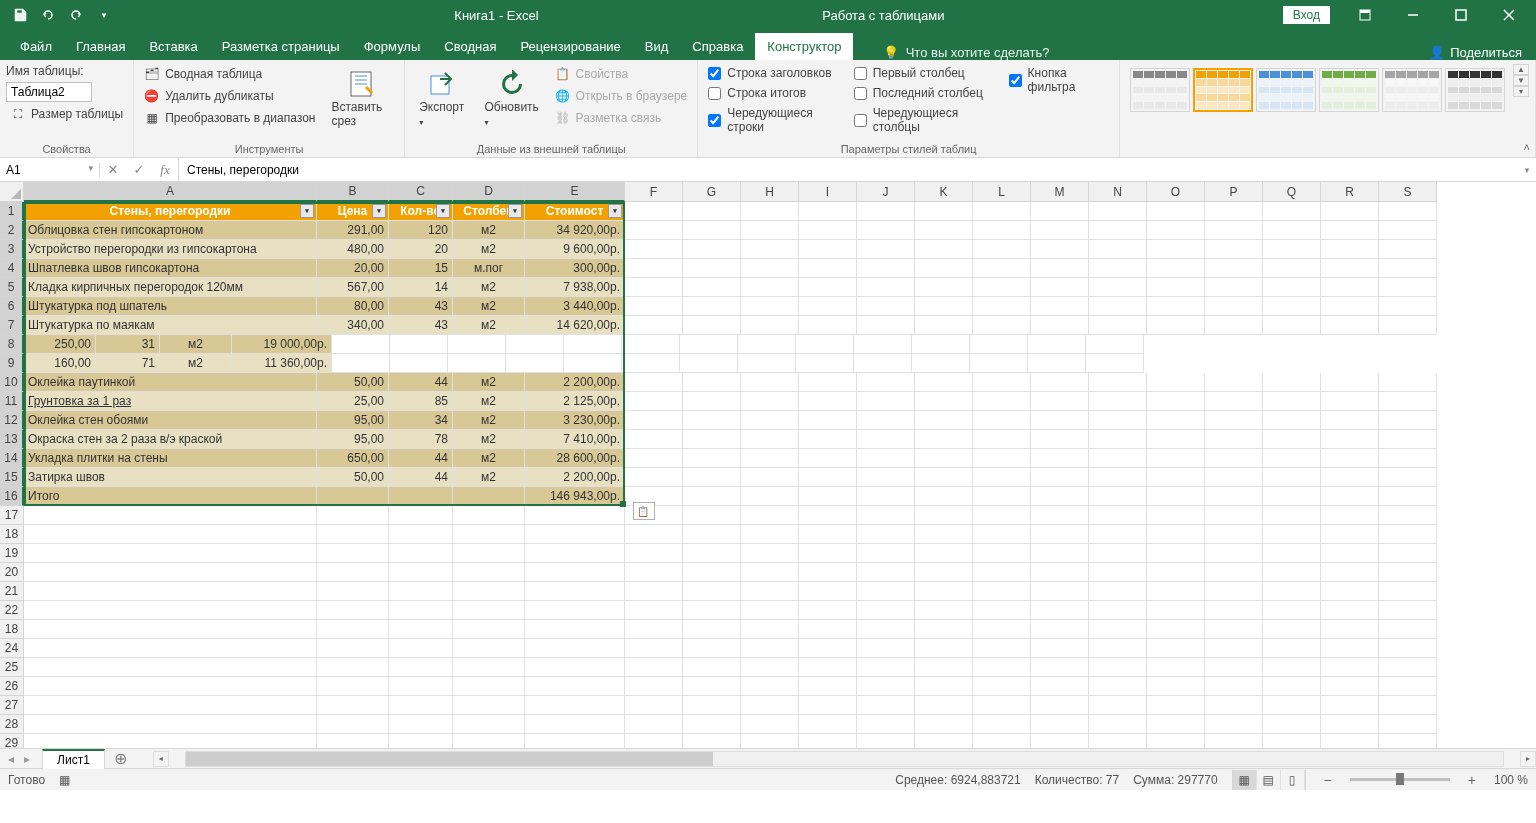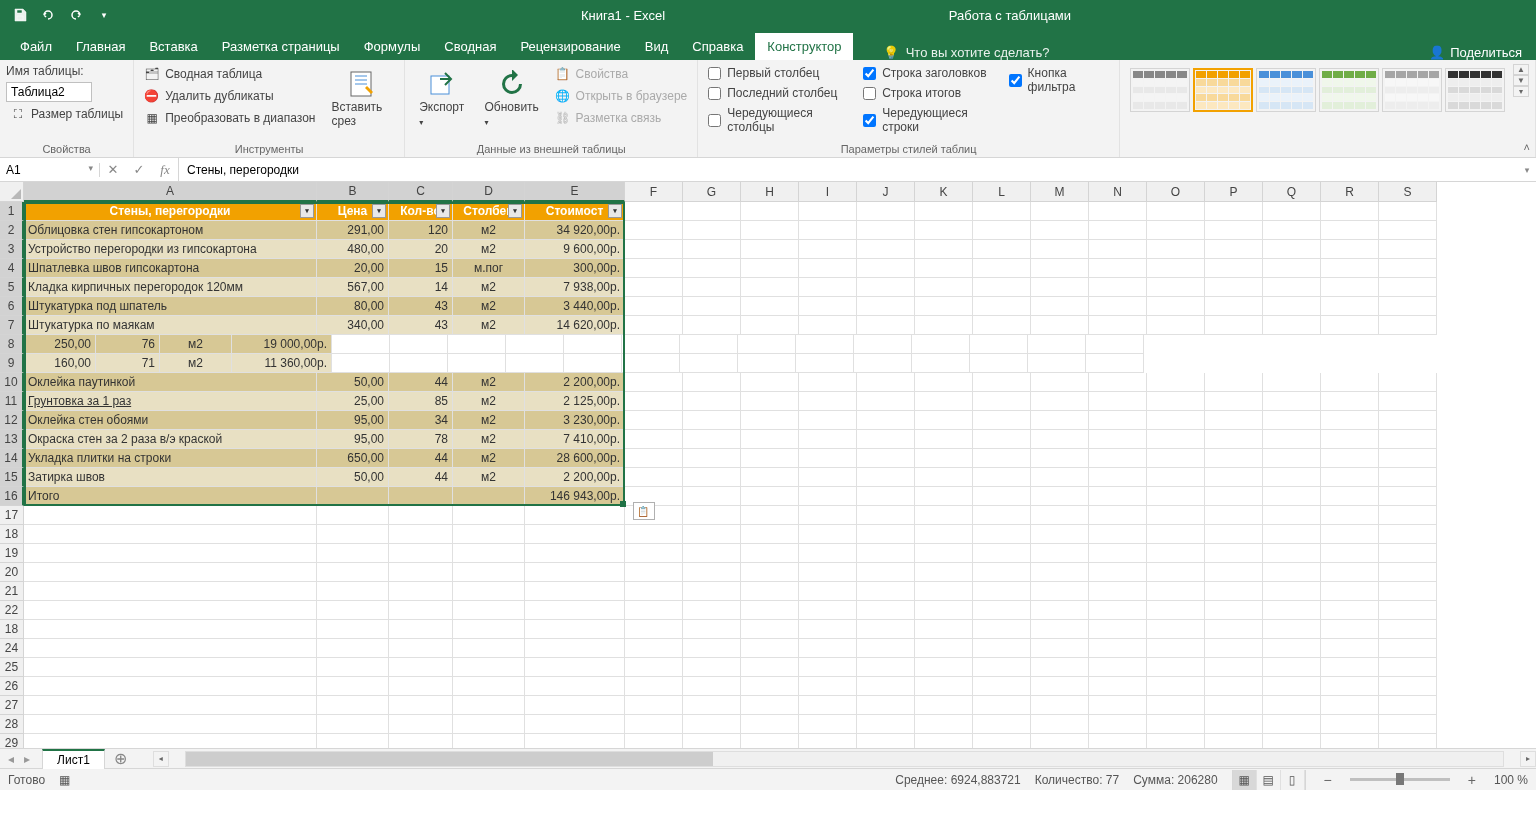--- a/index.html
+++ b/index.html
@@ -125,20 +125,45 @@
         <svg width="14" height="14" viewBox="0 0 14 14">
           <path fill="none" stroke="#fff" stroke-width="1.5" d="M11 7 A4 4 0 1 0 7 11 M11 7l-2-2 M11 7l-2 2"></path>
         </svg>
       </div>
     <div class="qat-btn" style="font-size:9px;">▾</div>
   </div>
   <div class="titlebar-center">
     <span>Книга1  -  Excel</span>
     <span class="extra">Работа с таблицами</span>
   </div>
+  <div class="titlebar-right">
+    <div class="login-btn">Вход</div>
+    <div class="win-btn">
+        <svg width="12" height="12" viewBox="0 0 12 12">
+          <rect x="1" y="1" width="10" height="10" fill="none" stroke="#fff"></rect>
+          <rect x="1" y="1" width="10" height="3" fill="#fff"></rect>
+        </svg>
+      </div>
+    <div class="win-btn">
+        <svg width="12" height="12">
+          <line x1="1" y1="6" x2="11" y2="6" stroke="#fff" stroke-width="1.5"></line>
+        </svg>
+      </div>
+    <div class="win-btn">
+        <svg width="12" height="12">
+          <rect x="1" y="1" width="10" height="10" fill="none" stroke="#fff" stroke-width="1.5"></rect>
+        </svg>
+      </div>
+    <div class="win-btn close">
+        <svg width="12" height="12">
+          <line x1="1" y1="1" x2="11" y2="11" stroke="#fff" stroke-width="1.5"></line>
+          <line x1="11" y1="1" x2="1" y2="11" stroke="#fff" stroke-width="1.5"></line>
+        </svg>
+      </div>
+  </div>
 </div>
 
 <div class="ribbon-tabs">
   <div class="ribbon-tab">Файл</div>
   <div class="ribbon-tab">Главная</div>
   <div class="ribbon-tab">Вставка</div>
   <div class="ribbon-tab">Разметка страницы</div>
   <div class="ribbon-tab">Формулы</div>
   <div class="ribbon-tab">Сводная</div>
   <div class="ribbon-tab">Рецензирование</div>
@@ -234,44 +259,44 @@
           </div>
       </div>
     </div>
     <div class="ribbon-group-label">Данные из внешней таблицы</div>
   </div>
 
   <div class="ribbon-group">
     <div class="ribbon-group-body">
       <div class="rb-vcol">
         <label class="chk">
+            <input type="checkbox" checked="" style="">
+            <span>Строка заголовков</span>
+          </label>
+        <label class="chk">
+            <input type="checkbox" style="">
+            <span>Строка итогов</span>
+          </label>
+        <label class="chk">
+            <input type="checkbox" checked="" style="">
+            <span>Чередующиеся строки</span>
+          </label>
+      </div>
+      <div class="rb-vcol">
+        <label class="chk">
             <input type="checkbox" style="">
             <span>Первый столбец</span>
           </label>
         <label class="chk">
             <input type="checkbox" style="">
             <span>Последний столбец</span>
           </label>
         <label class="chk">
             <input type="checkbox" style="">
             <span>Чередующиеся столбцы</span>
-          </label>
-      </div>
-      <div class="rb-vcol">
-        <label class="chk">
-            <input type="checkbox" checked="" style="">
-            <span>Строка заголовков</span>
-          </label>
-        <label class="chk">
-            <input type="checkbox" style="">
-            <span>Строка итогов</span>
-          </label>
-        <label class="chk">
-            <input type="checkbox" checked="" style="">
-            <span>Чередующиеся строки</span>
           </label>
       </div>
       <div class="rb-vcol">
         <label class="chk">
             <input type="checkbox" checked="" style="">
             <span>Кнопка фильтра</span>
           </label>
       </div>
     </div>
     <div class="ribbon-group-label">Параметры стилей таблиц</div>
@@ -736,21 +761,21 @@
         <div class="cell" style="width: 58px;"></div>
         <div class="cell" style="width: 58px;"></div>
         <div class="cell" style="width: 58px;"></div>
         <div class="cell" style="width: 58px;"></div>
         <div class="cell" style="width: 58px;"></div>
         <div class="cell" style="width: 58px;"></div>
         <div class="cell" style="width: 58px;"></div>
       </div>
       <div class="row">
         <div class="cell stripe-odd right" style="width: 72px;">250,00</div>
-        <div class="cell stripe-odd right" style="width: 64px;">76</div>
+        <div class="cell stripe-odd right" style="width: 64px;">31</div>
         <div class="cell stripe-odd center" style="width: 72px;">м2</div>
         <div class="cell stripe-odd right" style="width: 100px; text-align: center;">19 000,00р.</div>
         <div class="cell" style="width: 58px;"></div>
         <div class="cell" style="width: 58px;"></div>
         <div class="cell" style="width: 58px;"></div>
         <div class="cell" style="width: 58px;"></div>
         <div class="cell" style="width: 58px;"></div>
         <div class="cell" style="width: 58px;"></div>
         <div class="cell" style="width: 58px;"></div>
         <div class="cell" style="width: 58px;"></div>
@@ -859,21 +884,21 @@
         <div class="cell" style="width: 58px;"></div>
         <div class="cell" style="width: 58px;"></div>
         <div class="cell" style="width: 58px;"></div>
         <div class="cell" style="width: 58px;"></div>
         <div class="cell" style="width: 58px;"></div>
         <div class="cell" style="width: 58px;"></div>
         <div class="cell" style="width: 58px;"></div>
         <div class="cell" style="width: 58px;"></div>
       </div>
       <div class="row">
-        <div class="cell stripe-odd" style="width: 293px;">Укладка плитки на строки</div>
+        <div class="cell stripe-odd" style="width: 293px;">Укладка плитки на стены</div>
         <div class="cell stripe-odd right" style="width: 72px;">650,00</div>
         <div class="cell stripe-odd right" style="width: 64px;">44</div>
         <div class="cell stripe-odd center" style="width: 72px;">м2</div>
         <div class="cell stripe-odd right" style="width: 100px;">28 600,00р.</div>
         <div class="cell" style="width: 58px;"></div>
         <div class="cell" style="width: 58px;"></div>
         <div class="cell" style="width: 58px;"></div>
         <div class="cell" style="width: 58px;"></div>
         <div class="cell" style="width: 58px;"></div>
         <div class="cell" style="width: 58px;"></div>
@@ -1225,21 +1250,21 @@
 </div>
 
 <div class="status-bar">
   <div class="status-left">
     <span>Готово</span>
     <span>▦</span>
   </div>
   <div class="status-right">
     <span>Среднее: 6924,883721</span>
     <span>Количество: 77</span>
-    <span>Сумма: 206280</span>
+    <span>Сумма: 297770</span>
     <div class="view-btns">
       <div class="view-btn active">▦</div>
       <div class="view-btn">▤</div>
       <div class="view-btn">▯</div>
     </div>
     <span class="zoom-btn">−</span>
     <div class="zoom-slider">
         <div class="zoom-thumb"></div>
       </div>
     <span class="zoom-btn">+</span>

